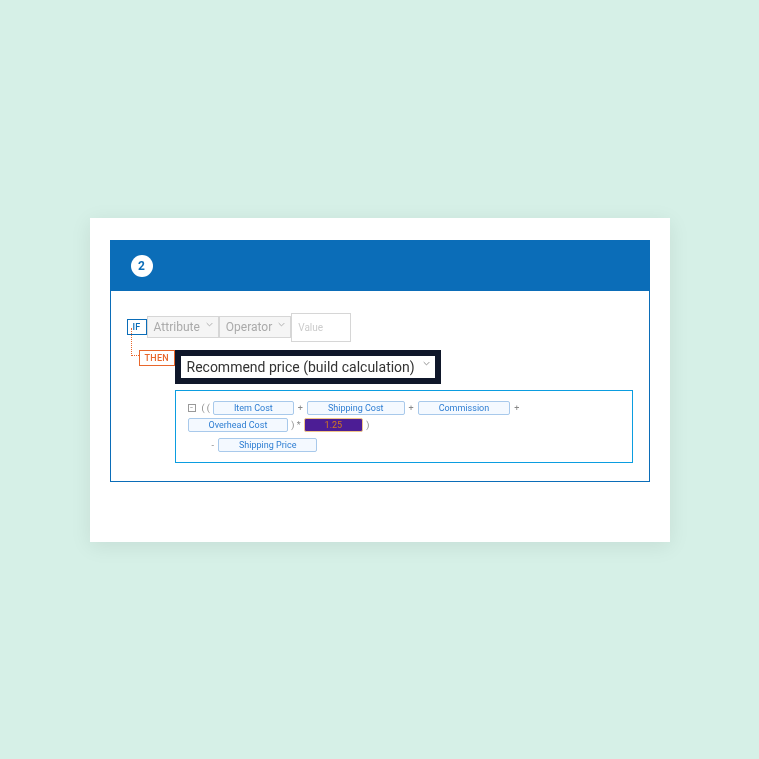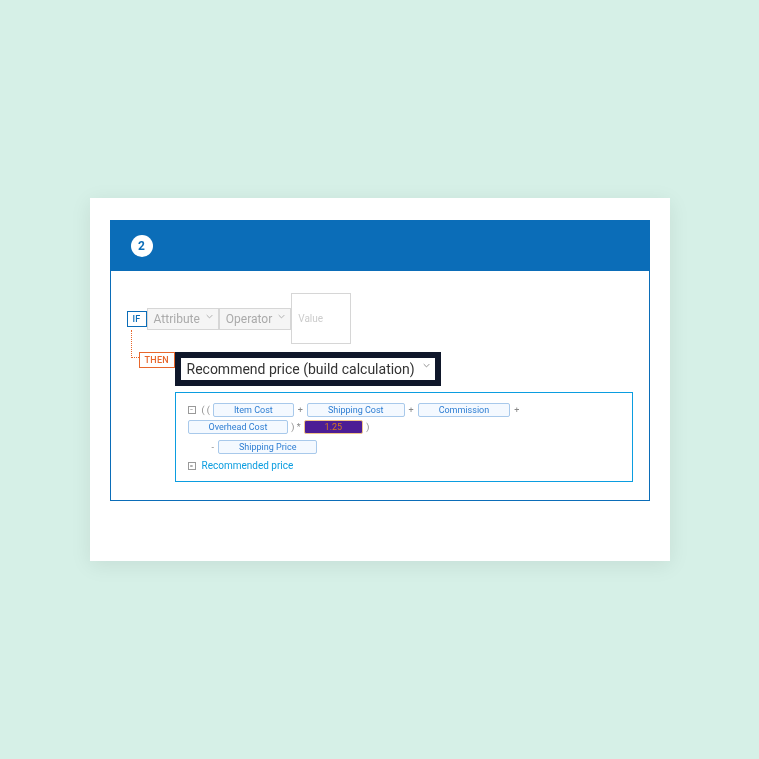--- a/index.html
+++ b/index.html
@@ -93,21 +93,21 @@
     }
     .chev {
       width: 7px;
       height: 7px;
     }
     .chev svg { display: block; }
     .input-box {
       border: 1px solid #d6d6d6;
       background: #fff;
       color: #ccc;
-      padding: 19px 6px;
+      padding: 8px 6px;
       font-size: 10px;
       min-width: 60px;
     }
     .then-row {
       display: flex;
       align-items: flex-start;
       gap: 6px;
       text-align: right;
     }
     .then-tag-wrap {
@@ -266,22 +266,18 @@
             <span class="chip chip-blue">Overhead Cost</span>
             <span class="paren">) *</span>
             <span class="chip chip-orange">1.25</span>
             <span class="paren">)</span>
           </div>
           <div class="calc-line">
             <span class="indent"></span>
             <span class="op">-</span>
             <span class="chip chip-blue">Shipping Price</span>
           </div>
-          <div class="calc-line">
-            <span class="tree-toggle">=</span>
-            <span class="result-link">Recommended price</span>
-          </div>
         </div>
 
       </div>
     </div>
   </div>
 </div>
 
 </body></html>

